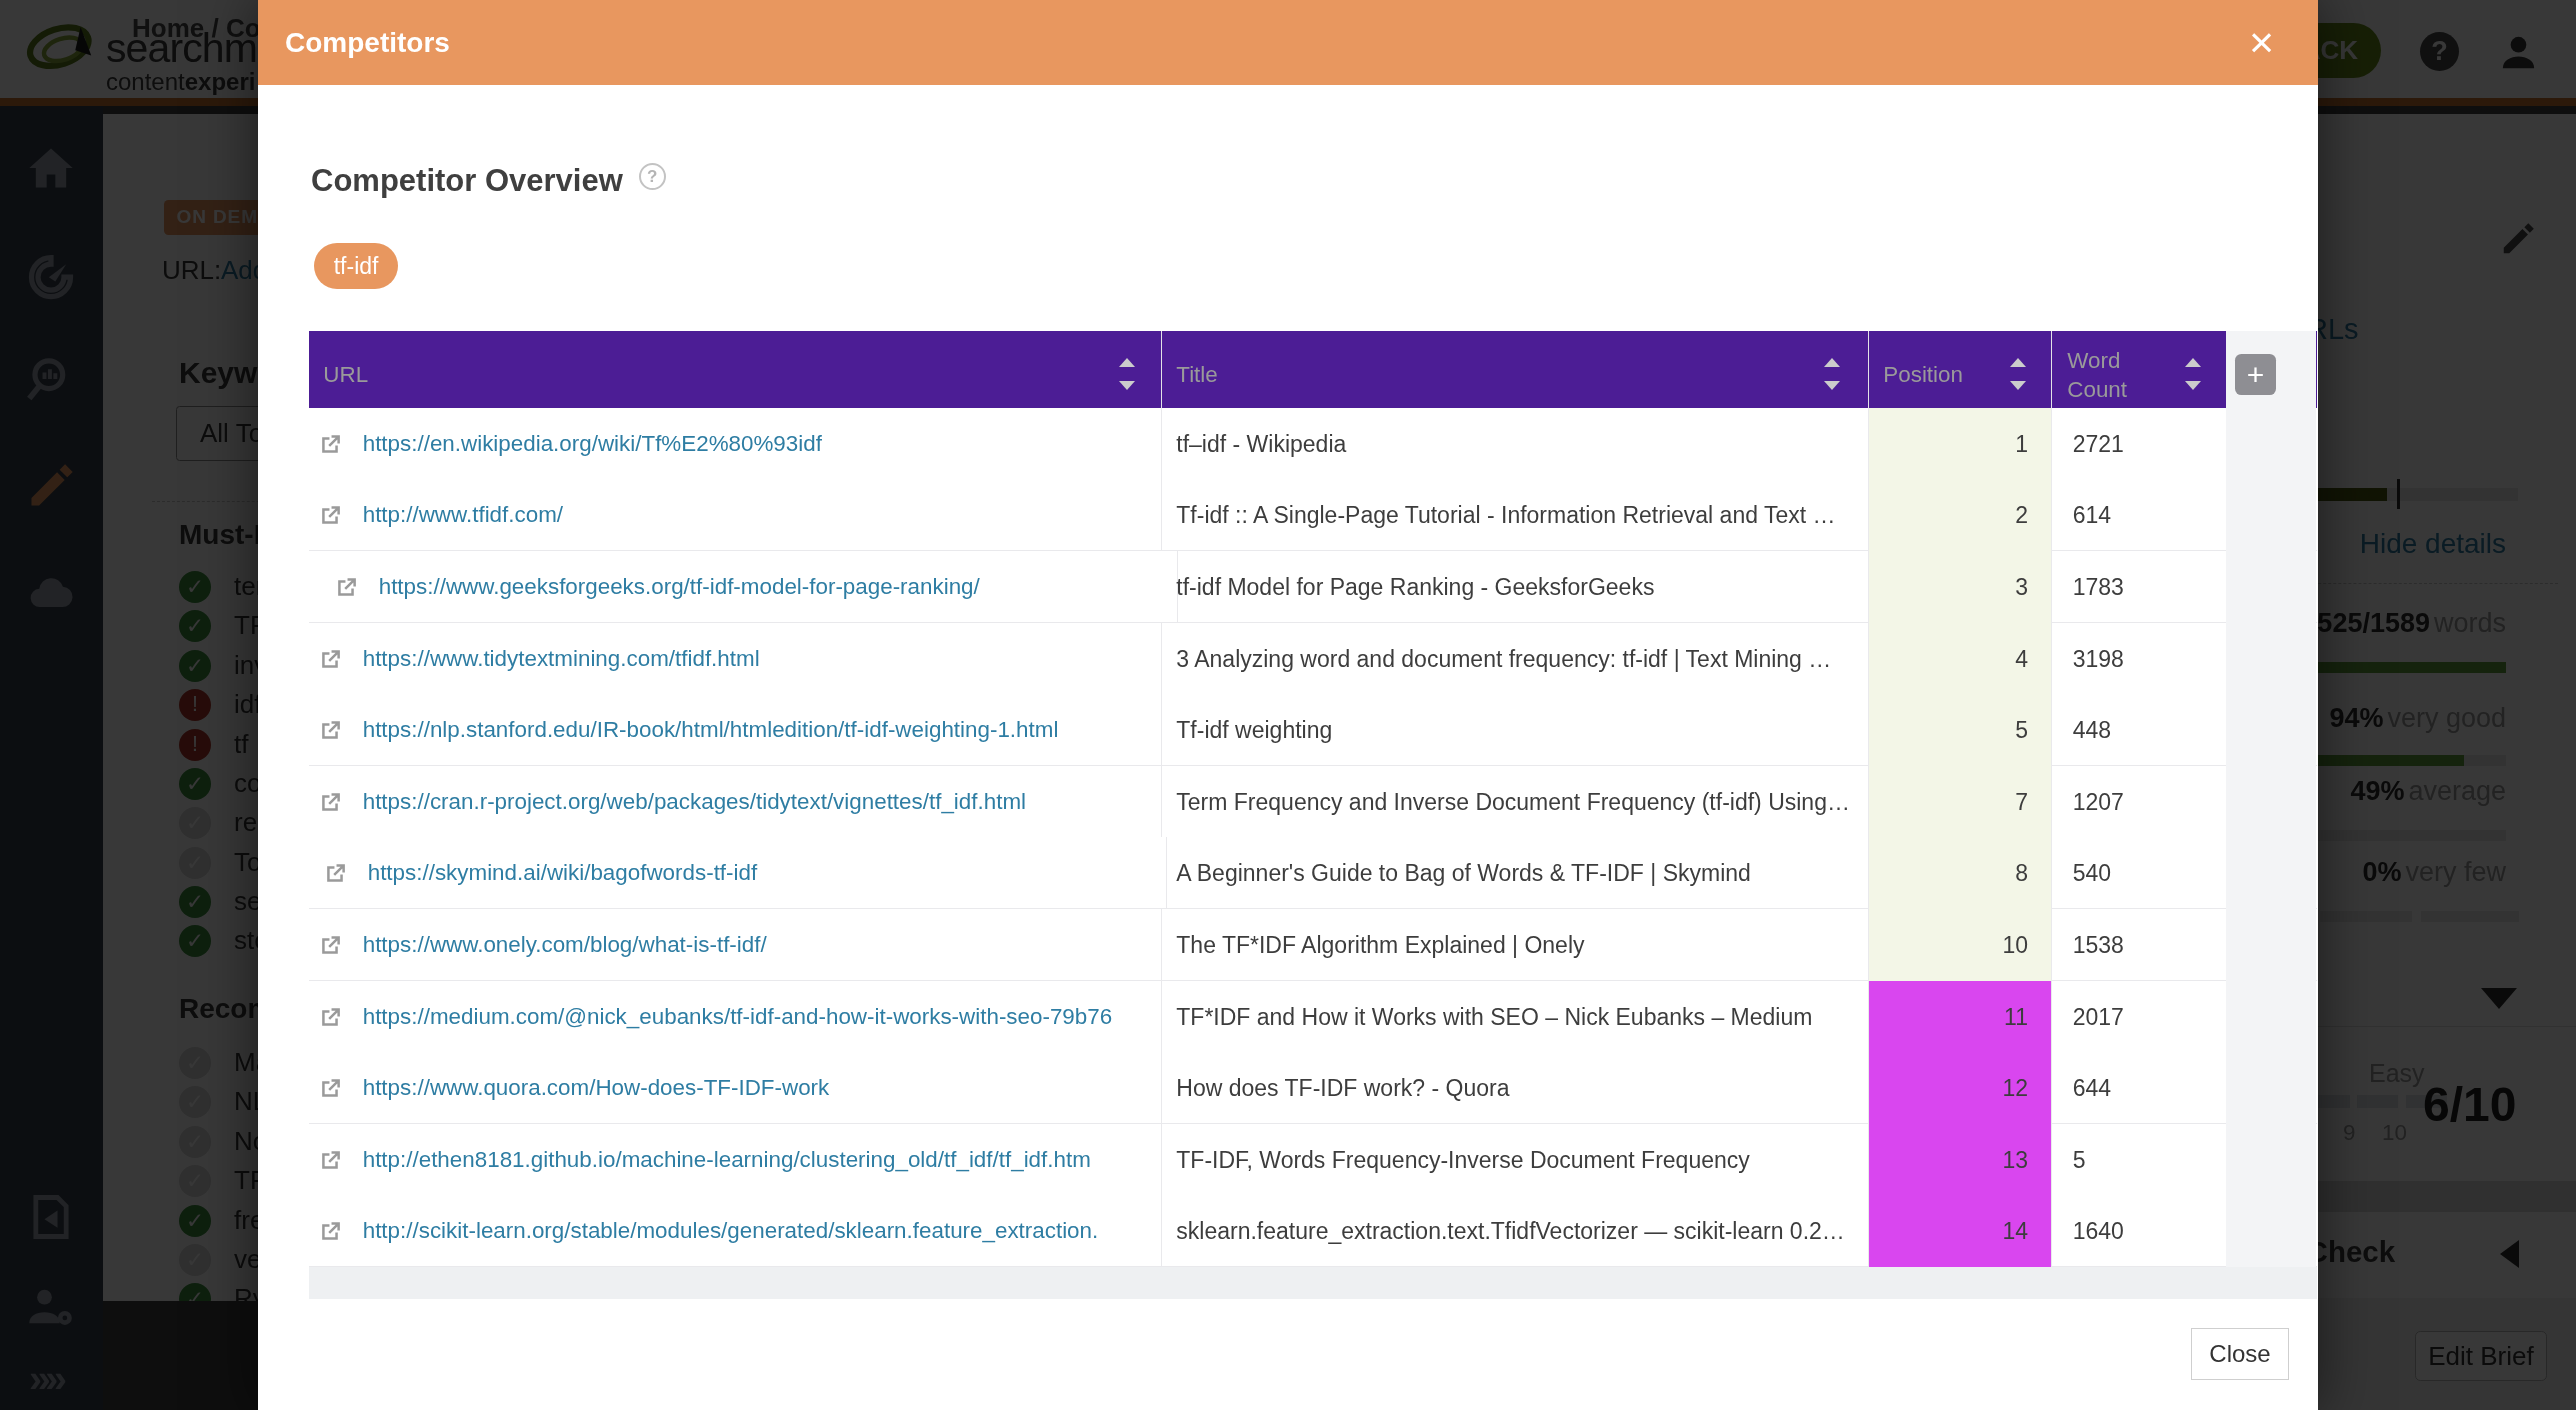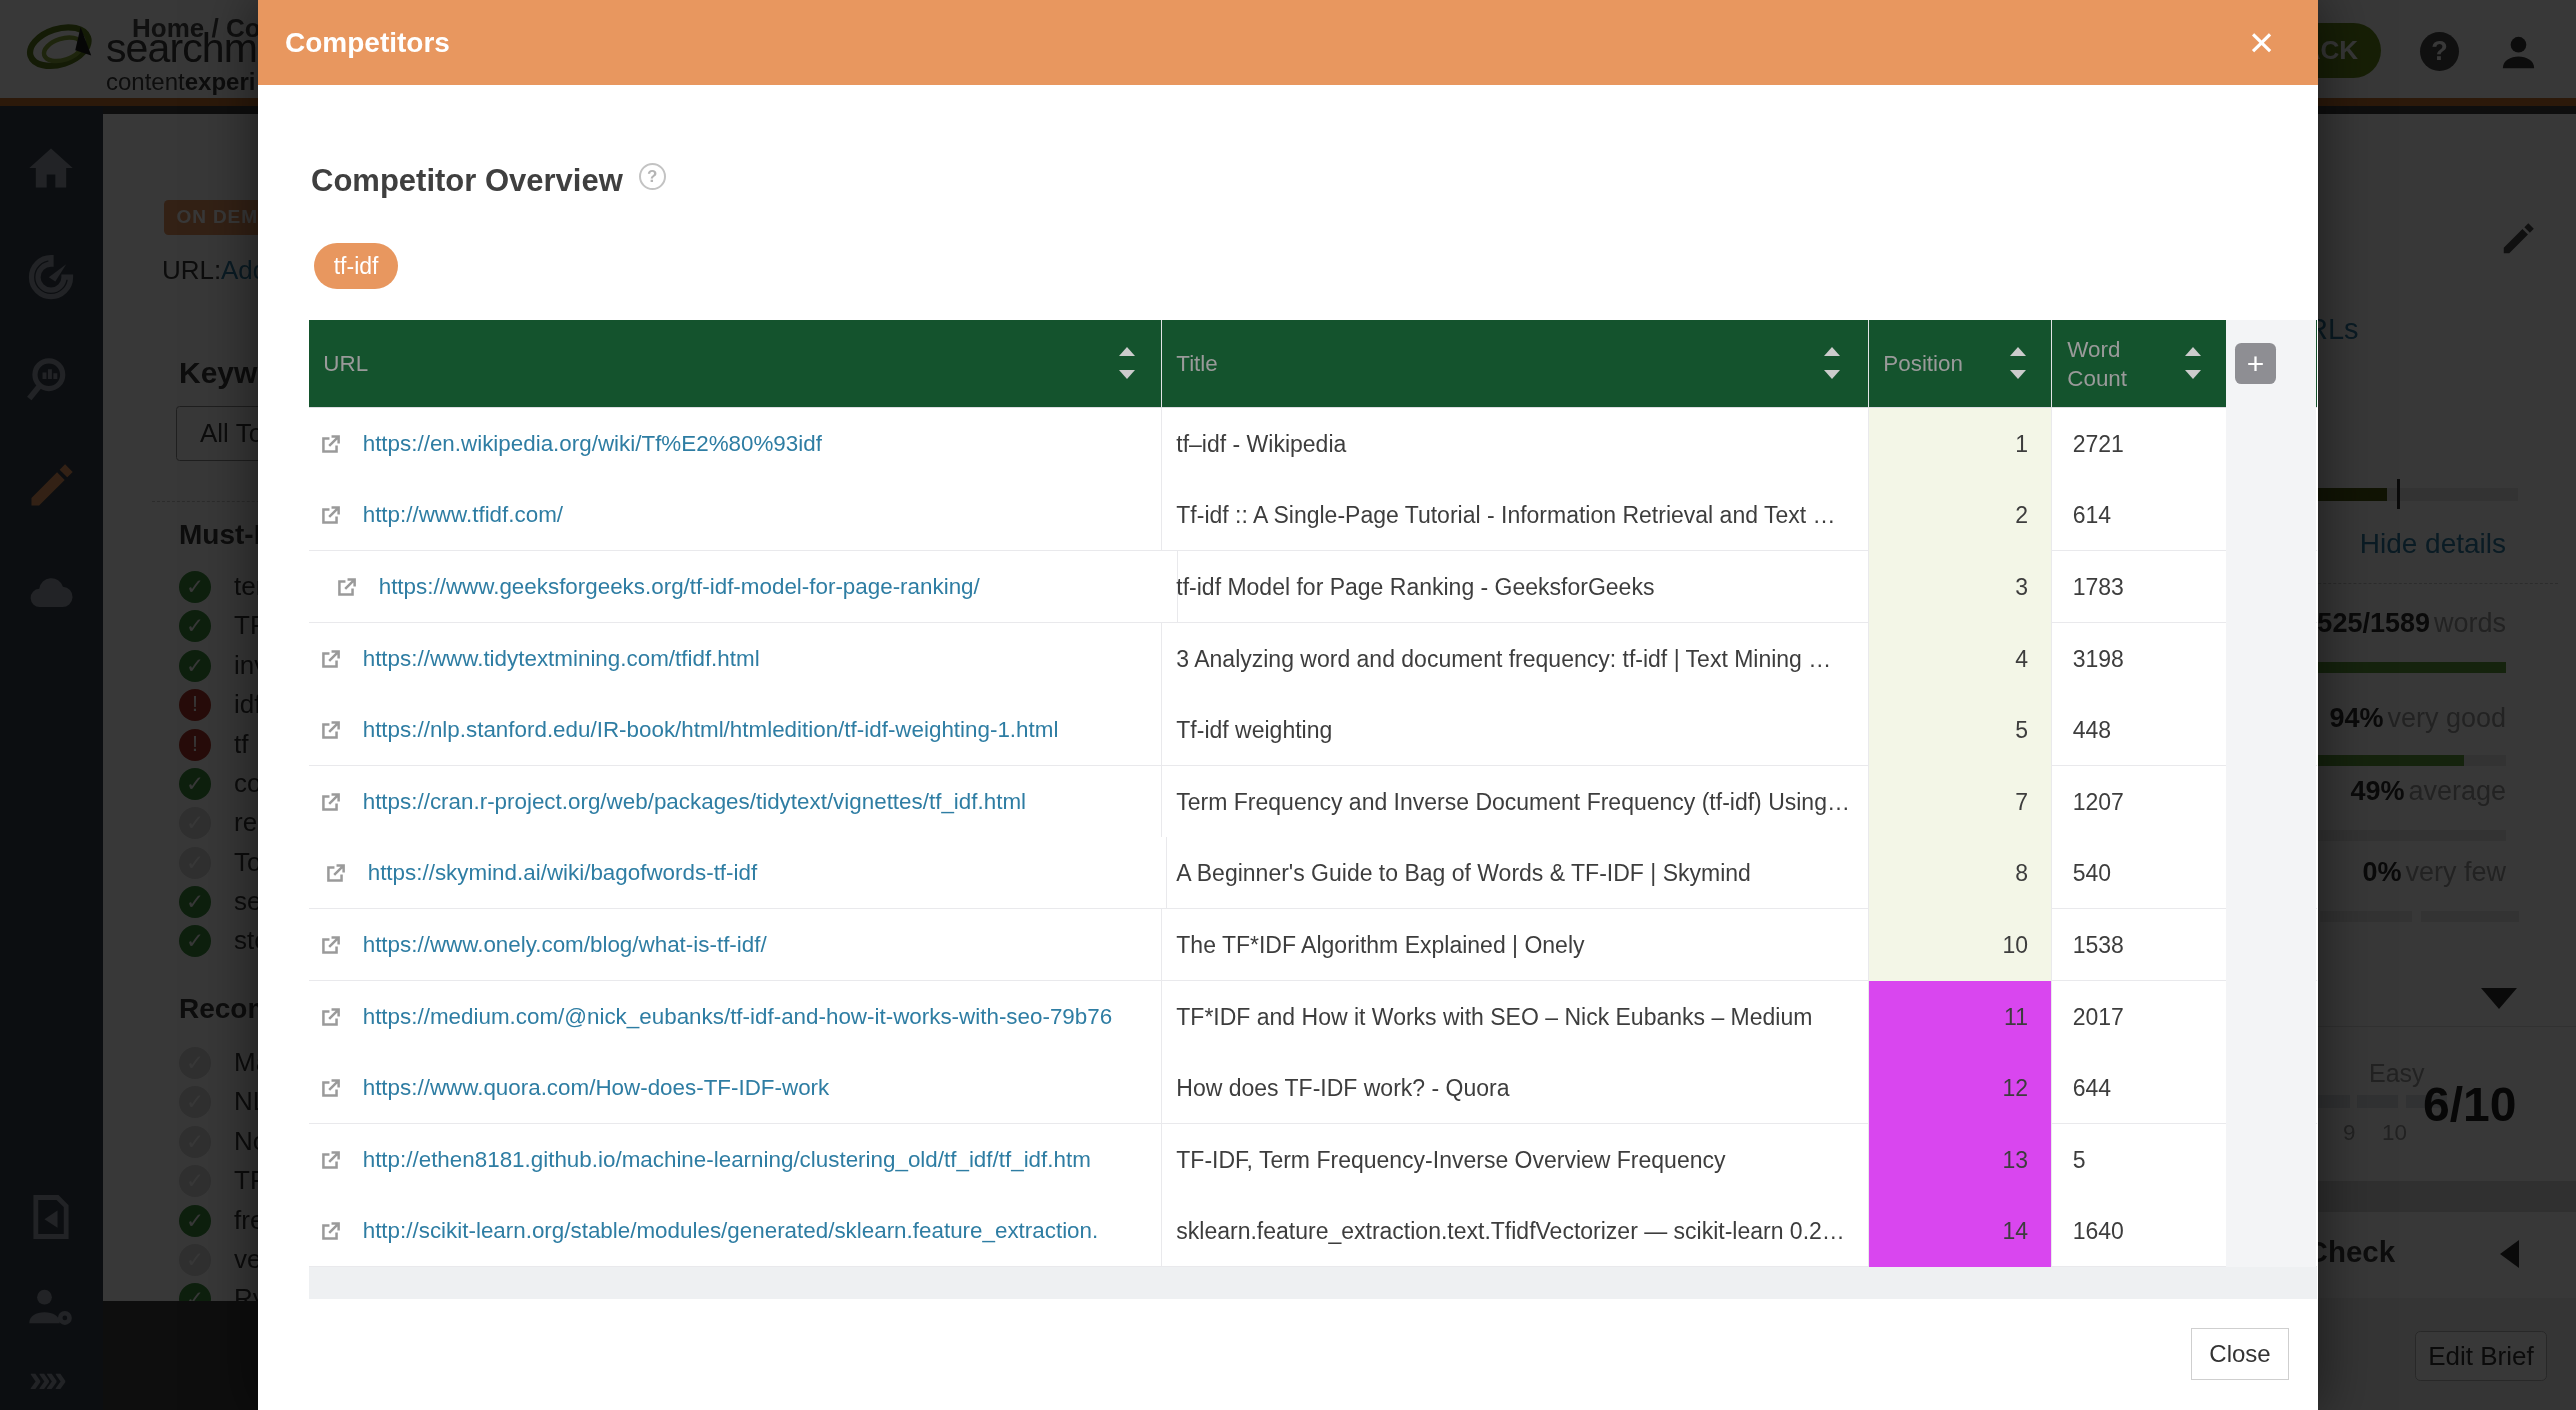--- a/index.html
+++ b/index.html
@@ -70,21 +70,21 @@
   #ov-title { font-size:31px; font-weight:bold; color:#3f3f3f; }
   .help-circ { width:27px; height:27px; border:2.7px solid #c3c3c3; border-radius:50%;
                color:#b5b5b5; font-size:17px; font-weight:bold; display:inline-flex;
                align-items:center; justify-content:center; }
   #tag { background:#e8975f; color:#fff; font-size:23px; border-radius:23px;
          display:inline-flex; align-items:center; justify-content:center;
          height:46px; padding:0 19.7px; }
 
   
   #cmp-table { left:51px; top:320px; width:2008px; }
-  .th-row { position:absolute; top:0; height:88px; background:#14532d;
+  .th-row { position:absolute; top:11px; height:88px; background:#4c1d95;
             border-bottom:1.8px solid #dddde2; width:2008px; }
   .th { position:absolute; top:0; height:88px; display:flex; align-items:center;
         font-size:22.4px; color:#9a9a9a; border-right:1.8px solid #e3e3e7; padding-left:14.3px; }
   .sorters { position:absolute; top:27px; }
   .arr-up { width:0; height:0; border-left:8px solid transparent; border-right:8px solid transparent;
             border-bottom:9.8px solid #cccccc; margin-bottom:14.3px; }
   .arr-down { width:0; height:0; border-left:8px solid transparent; border-right:8px solid transparent;
               border-top:9.8px solid #cccccc; }
   .gutter { position:absolute; top:0; height:88px; background:#f3f4f6; }
   .plus-btn { position:absolute; width:41px; height:41px; border-radius:6.3px; background:#8e8e93;
@@ -509,21 +509,21 @@
             <div class="td td-gut" style="left: 1917px; width: 90px;"></div>
           </div>
           <div class="t-row" style="top: 804px;">
             <div class="td td-url" style="left: 0px; width: 853px;">
               <svg class="ext-ic" viewBox="0 0 24 24">
                 <path d="M4 5h7v2.4H6.4v10.2h10.2V13H19v7H4z" fill="#9a9a9a"></path>
                 <path d="M13 3h8v8h-2.4V7.1l-7 7-1.7-1.7 7-7H13z" fill="#9a9a9a"></path>
               </svg>
               <a href="#">http://ethen8181.github.io/machine-learning/clustering_old/tf_idf/tf_idf.htm</a>
             </div>
-            <div class="td td-title" style="left: 853px; width: 707px;">TF-IDF, Term Frequency-Inverse Overview Frequency</div>
+            <div class="td td-title" style="left: 853px; width: 707px;">TF-IDF, Words Frequency-Inverse Document Frequency</div>
             <div class="td td-pos yellow" style="left: 1560px; width: 183px;">13</div>
             <div class="td td-wc" style="left: 1744px; width: 174px;">5</div>
             <div class="td td-gut" style="left: 1917px; width: 90px;"></div>
           </div>
           <div class="t-row" style="top: 875px;">
             <div class="td td-url" style="left: 0px; width: 853px;">
               <svg class="ext-ic" viewBox="0 0 24 24">
                 <path d="M4 5h7v2.4H6.4v10.2h10.2V13H19v7H4z" fill="#9a9a9a"></path>
                 <path d="M13 3h8v8h-2.4V7.1l-7 7-1.7-1.7 7-7H13z" fill="#9a9a9a"></path>
               </svg>

